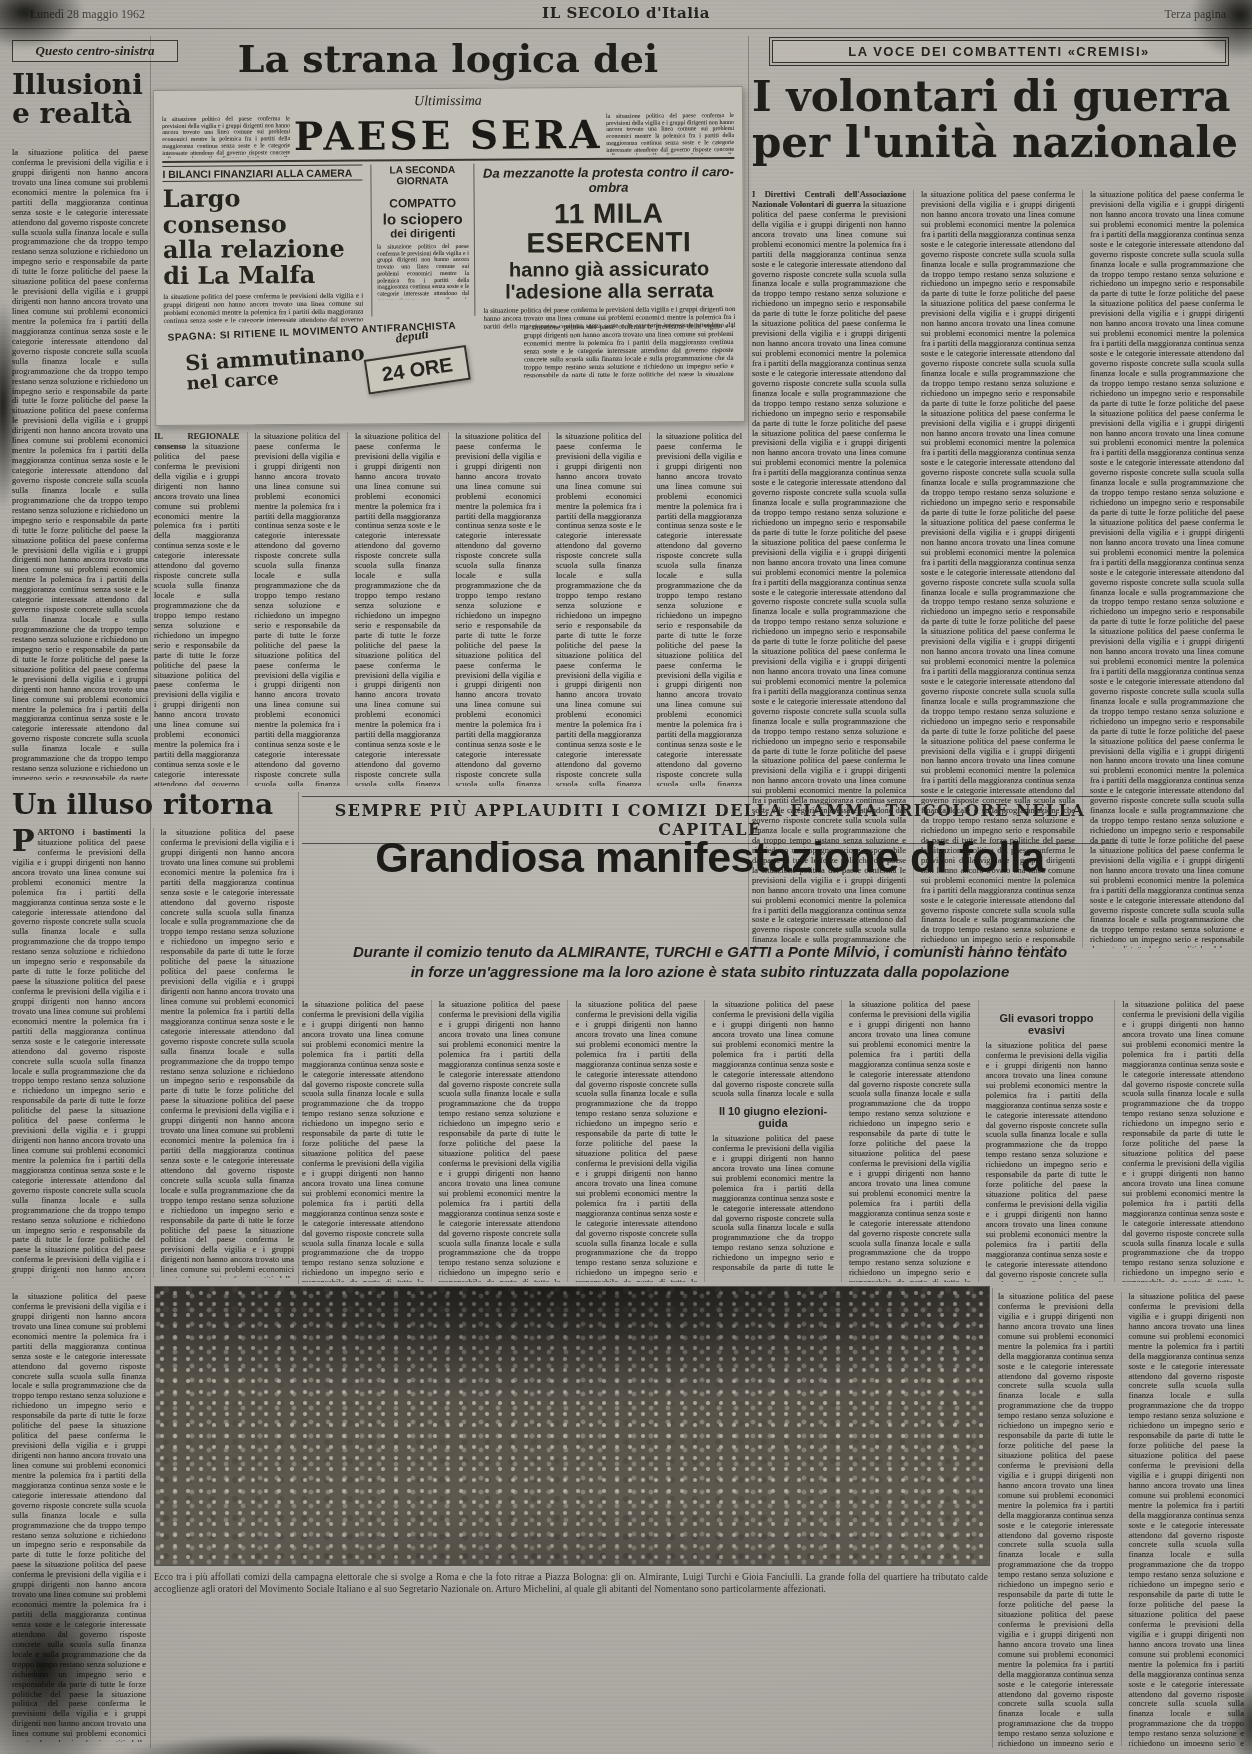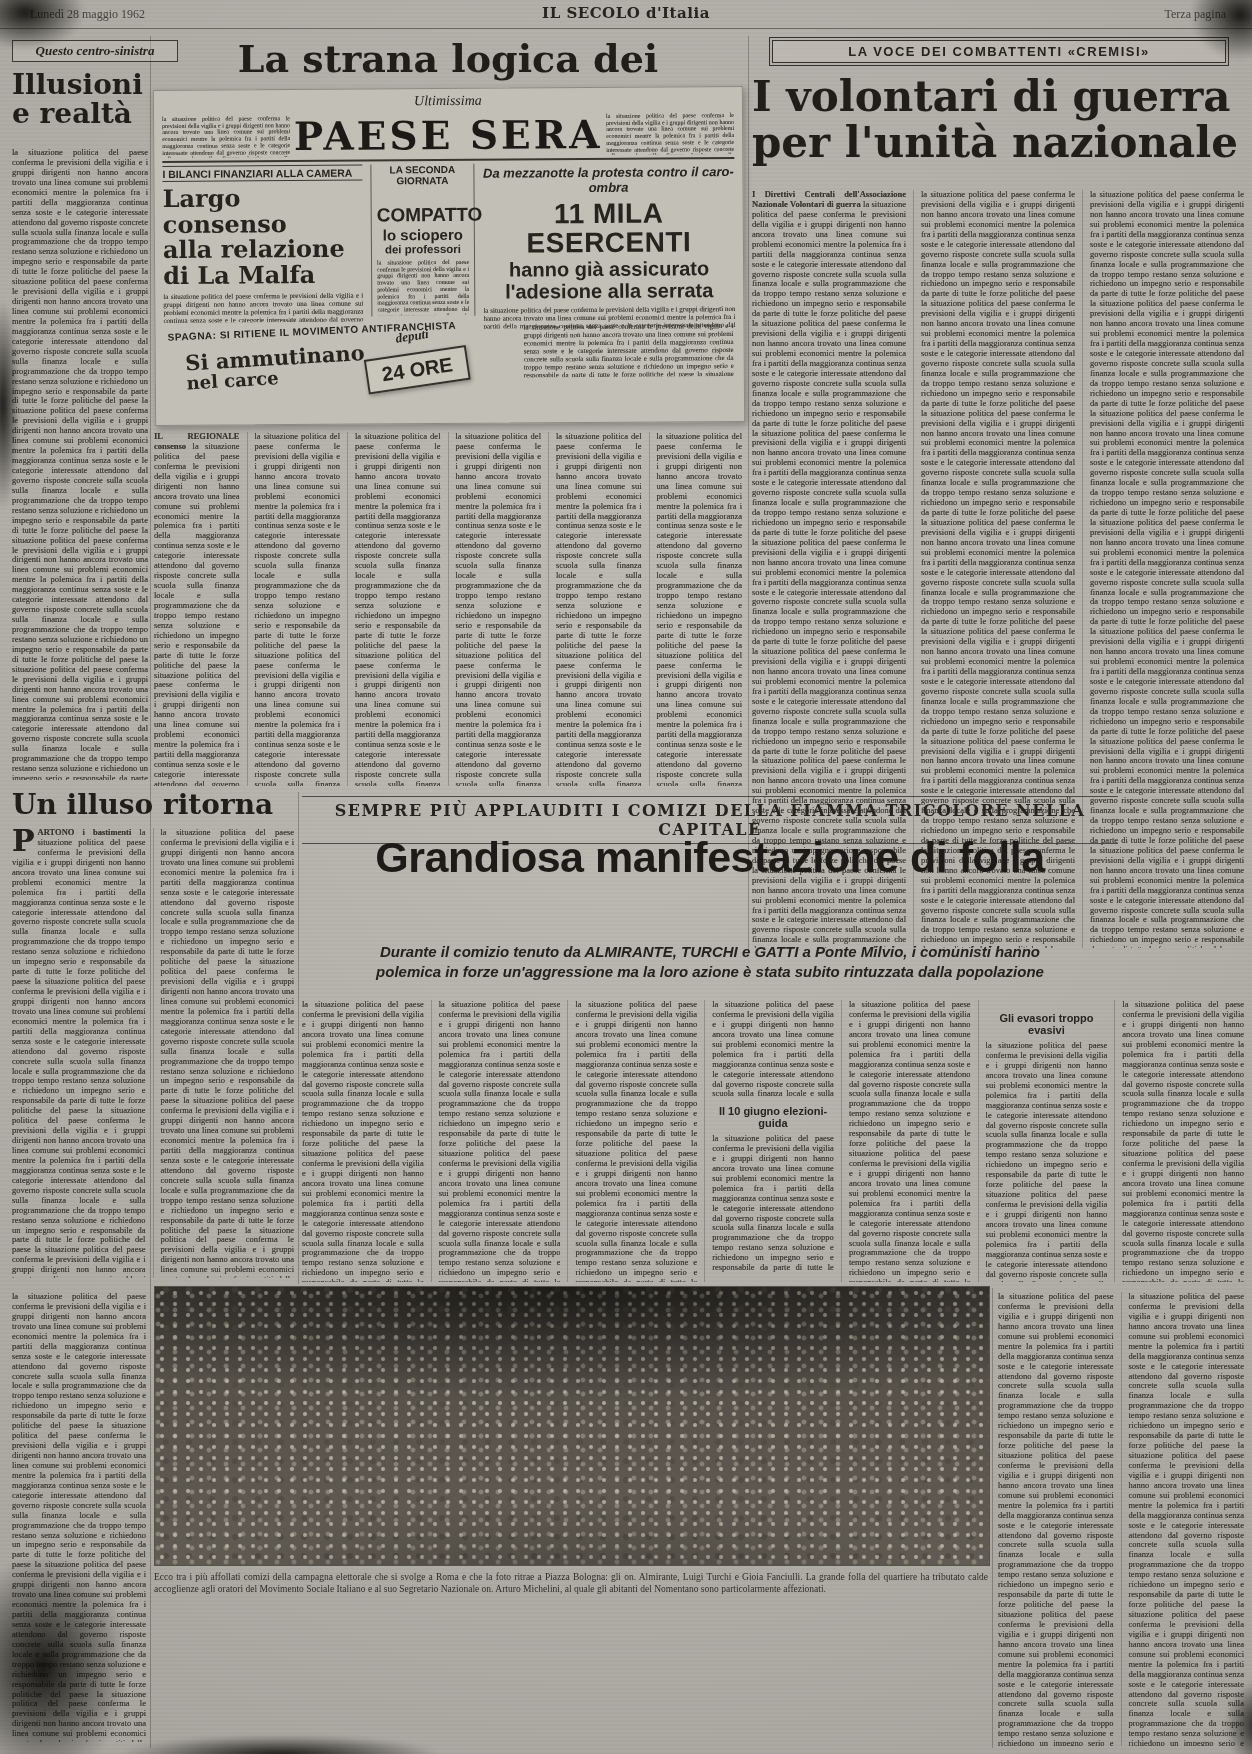--- a/index.html
+++ b/index.html
@@ -110,23 +110,23 @@
         <div class="clip-kickL">I BILANCI FINANZIARI ALLA CAMERA</div>
         <div class="clip-hlL">
           <div>Largo consenso</div>
           <div>alla relazione</div>
           <div>di La Malfa</div>
         </div>
         <div class="greekbox fs7" style="height:30px;margin-top:4px;"><span>la situazione politica del paese conferma le previsioni della vigilia e i gruppi dirigenti non hanno ancora trovato una linea comune sui problemi economici mentre la polemica fra i partiti della maggioranza continua senza soste e le categorie interessate attendono dal governo risposte concrete sulla scuola sulla finanza locale e sulla programmazione che da troppo tempo restano senza soluzione e richiedono un impegno serio e responsabile da parte di tutte le forze politiche del paese </span></div>
       </div>
       <div class="cellM">
         <div style="font-family:'Liberation Sans',sans-serif;font-weight:bold;font-size:10px;">LA SECONDA GIORNATA</div>
-        <div style="font-family:'Liberation Sans',sans-serif;font-weight:bold;font-size:19px;margin-top:18px;">COMPATTO</div>
+        <div style="font-family:'Liberation Sans',sans-serif;font-weight:bold;font-size:12px;margin-top:10px;">COMPATTO</div>
         <div style="font-family:'Liberation Sans',sans-serif;font-weight:bold;font-size:15px;">lo sciopero</div>
-        <div style="font-family:'Liberation Sans',sans-serif;font-weight:bold;font-size:11.5px;">dei professori</div>
+        <div style="font-family:'Liberation Sans',sans-serif;font-weight:bold;font-size:11.5px;">dei dirigenti</div>
         <div class="greekbox fs6" style="height:56px;margin-top:4px;"><span>la situazione politica del paese conferma le previsioni della vigilia e i gruppi dirigenti non hanno ancora trovato una linea comune sui problemi economici mentre la polemica fra i partiti della maggioranza continua senza soste e le categorie interessate attendono dal governo risposte concrete sulla scuola sulla finanza locale e sulla programmazione che da troppo tempo restano senza soluzione e richiedono un impegno serio e responsabile da parte di tutte le forze politiche del paese </span></div>
       </div>
       <div class="cellR">
         <div class="clip-kickR">Da mezzanotte la protesta contro il caro-ombra</div>
         <div class="clip-hlR">11 MILA ESERCENTI</div>
         <div class="clip-subR">hanno già assicurato</div>
         <div class="clip-subR">l'adesione alla serrata</div>
         <div class="greekbox fs7" style="height:22px;margin-top:3px;"><span>la situazione politica del paese conferma le previsioni della vigilia e i gruppi dirigenti non hanno ancora trovato una linea comune sui problemi economici mentre la polemica fra i partiti della maggioranza continua senza soste e le categorie interessate attendono dal governo risposte concrete sulla scuola sulla finanza locale e sulla programmazione che da troppo tempo restano senza soluzione e richiedono un impegno serio e responsabile da parte di tutte le forze politiche del paese </span></div>
       </div>
     </div>
@@ -169,21 +169,21 @@
     </div>
     <div class="col greekbox fs8"><span>la situazione politica del paese conferma le previsioni della vigilia e i gruppi dirigenti non hanno ancora trovato una linea comune sui problemi economici mentre la polemica fra i partiti della maggioranza continua senza soste e le categorie interessate attendono dal governo risposte concrete sulla scuola sulla finanza locale e sulla programmazione che da troppo tempo restano senza soluzione e richiedono un impegno serio e responsabile da parte di tutte le forze politiche del paese la situazione politica del paese conferma le previsioni della vigilia e i gruppi dirigenti non hanno ancora trovato una linea comune sui problemi economici mentre la polemica fra i partiti della maggioranza continua senza soste e le categorie interessate attendono dal governo risposte concrete sulla scuola sulla finanza locale e sulla programmazione che da troppo tempo restano senza soluzione e richiedono un impegno serio e responsabile da parte di tutte le forze politiche del paese la situazione politica del paese conferma le previsioni della vigilia e i gruppi dirigenti non hanno ancora trovato una linea comune sui problemi economici mentre la polemica fra i partiti della maggioranza continua senza soste e le categorie interessate attendono dal governo risposte concrete sulla scuola sulla finanza locale e sulla programmazione che da troppo tempo restano senza soluzione e richiedono un impegno serio e responsabile da parte di tutte le forze politiche del paese la situazione politica del paese conferma le previsioni della vigilia e i gruppi dirigenti non hanno ancora trovato una linea comune sui problemi economici mentre la polemica fra i partiti della maggioranza continua senza soste e le categorie interessate attendono dal governo risposte concrete sulla scuola sulla finanza locale e sulla programmazione che da troppo tempo restano senza soluzione e richiedono un impegno serio e responsabile da parte di tutte le forze politiche del paese la situazione politica del paese conferma le previsioni della vigilia e i gruppi dirigenti non hanno ancora trovato una linea comune sui problemi economici mentre la polemica fra i partiti della maggioranza continua senza soste e le categorie interessate attendono dal governo risposte concrete sulla scuola sulla finanza locale e sulla programmazione che da troppo tempo restano senza soluzione e richiedono un impegno serio e responsabile da parte di tutte le forze politiche del paese la situazione politica del paese conferma le previsioni della vigilia e i gruppi dirigenti non hanno ancora trovato una linea comune sui problemi economici mentre la polemica fra i partiti della maggioranza continua senza soste e le categorie interessate attendono dal governo risposte concrete sulla scuola sulla finanza locale e sulla programmazione che da troppo tempo restano senza soluzione e richiedono un impegno serio e responsabile da parte di tutte le forze politiche del paese la situazione politica del paese conferma le previsioni della vigilia e i gruppi dirigenti non hanno ancora trovato una linea comune sui problemi economici mentre la polemica fra i partiti della maggioranza continua senza soste e le categorie interessate attendono dal governo risposte concrete sulla scuola sulla finanza locale e sulla programmazione che da troppo tempo restano senza soluzione e richiedono un impegno serio e responsabile da parte di tutte le forze politiche del paese la situazione politica del paese conferma le previsioni della vigilia e i gruppi dirigenti non hanno ancora trovato una linea comune sui problemi economici mentre la polemica fra i partiti della maggioranza continua senza soste e le categorie interessate attendono dal governo risposte concrete sulla scuola sulla finanza locale e sulla programmazione che da troppo tempo restano senza soluzione e richiedono un impegno serio e responsabile da parte di tutte le forze politiche del paese la situazione politica del paese conferma le previsioni della vigilia e i gruppi dirigenti non hanno ancora trovato una linea comune sui problemi economici mentre la polemica fra i partiti della maggioranza continua senza soste e le categorie interessate attendono dal governo risposte concrete sulla scuola sulla finanza locale e sulla programmazione che da troppo tempo restano senza soluzione e richiedono un impegno serio e responsabile da parte di tutte le forze politiche del paese </span></div>
   </div>
 
   <div class="abs greekbox fs8" style="left:12px;top:1292px;width:134px;height:450px;"><span>la situazione politica del paese conferma le previsioni della vigilia e i gruppi dirigenti non hanno ancora trovato una linea comune sui problemi economici mentre la polemica fra i partiti della maggioranza continua senza soste e le categorie interessate attendono dal governo risposte concrete sulla scuola sulla finanza locale e sulla programmazione che da troppo tempo restano senza soluzione e richiedono un impegno serio e responsabile da parte di tutte le forze politiche del paese la situazione politica del paese conferma le previsioni della vigilia e i gruppi dirigenti non hanno ancora trovato una linea comune sui problemi economici mentre la polemica fra i partiti della maggioranza continua senza soste e le categorie interessate attendono dal governo risposte concrete sulla scuola sulla finanza locale e sulla programmazione che da troppo tempo restano senza soluzione e richiedono un impegno serio e responsabile da parte di tutte le forze politiche del paese la situazione politica del paese conferma le previsioni della vigilia e i gruppi dirigenti non hanno ancora trovato una linea comune sui problemi economici mentre la polemica fra i partiti della maggioranza continua senza soste e le categorie interessate attendono dal governo risposte concrete sulla scuola sulla finanza locale e sulla programmazione che da troppo tempo restano senza soluzione e richiedono un impegno serio e responsabile da parte di tutte le forze politiche del paese la situazione politica del paese conferma le previsioni della vigilia e i gruppi dirigenti non hanno ancora trovato una linea comune sui problemi economici mentre la polemica fra i partiti della maggioranza continua senza soste e le categorie interessate attendono dal governo risposte concrete sulla scuola sulla finanza locale e sulla programmazione che da troppo tempo restano senza soluzione e richiedono un impegno serio e responsabile da parte di tutte le forze politiche del paese la situazione politica del paese conferma le previsioni della vigilia e i gruppi dirigenti non hanno ancora trovato una linea comune sui problemi economici mentre la polemica fra i partiti della maggioranza continua senza soste e le categorie interessate attendono dal governo risposte concrete sulla scuola sulla finanza locale e sulla programmazione che da troppo tempo restano senza soluzione e richiedono un impegno serio e responsabile da parte di tutte le forze politiche del paese la situazione politica del paese conferma le previsioni della vigilia e i gruppi dirigenti non hanno ancora trovato una linea comune sui problemi economici mentre la polemica fra i partiti della maggioranza continua senza soste e le categorie interessate attendono dal governo risposte concrete sulla scuola sulla finanza locale e sulla programmazione che da troppo tempo restano senza soluzione e richiedono un impegno serio e responsabile da parte di tutte le forze politiche del paese la situazione politica del paese conferma le previsioni della vigilia e i gruppi dirigenti non hanno ancora trovato una linea comune sui problemi economici mentre la polemica fra i partiti della maggioranza continua senza soste e le categorie interessate attendono dal governo risposte concrete sulla scuola sulla finanza locale e sulla programmazione che da troppo tempo restano senza soluzione e richiedono un impegno serio e responsabile da parte di tutte le forze politiche del paese la situazione politica del paese conferma le previsioni della vigilia e i gruppi dirigenti non hanno ancora trovato una linea comune sui problemi economici mentre la polemica fra i partiti della maggioranza continua senza soste e le categorie interessate attendono dal governo risposte concrete sulla scuola sulla finanza locale e sulla programmazione che da troppo tempo restano senza soluzione e richiedono un impegno serio e responsabile da parte di tutte le forze politiche del paese </span></div>
 
   <div class="abs kicker" style="left:302px;top:796px;width:816px;">SEMPRE PIÙ APPLAUDITI I COMIZI DELLA FIAMMA TRICOLORE NELLA CAPITALE</div>
   <div class="abs" style="left:302px;top:834px;width:816px;">
     <div class="msi-hl">Grandiosa manifestazione di folla</div>
   </div>
-  <div class="abs msi-deck" style="left:352px;top:942px;width:716px;">Durante il comizio tenuto da ALMIRANTE, TURCHI e GATTI a Ponte Milvio, i comunisti hanno polemica in forze un'aggressione ma la loro azione è stata subito rintuzzata dalla popolazione</div>
+  <div class="abs msi-deck" style="left:352px;top:942px;width:716px;">Durante il comizio tenuto da ALMIRANTE, TURCHI e GATTI a Ponte Milvio, i comunisti hanno tentato in forze un'aggressione ma la loro azione è stata subito rintuzzata dalla popolazione</div>
 
   <div class="abs cols" style="left:302px;top:1000px;width:942px;height:282px;">
     <div class="col greekbox fs8"><span>la situazione politica del paese conferma le previsioni della vigilia e i gruppi dirigenti non hanno ancora trovato una linea comune sui problemi economici mentre la polemica fra i partiti della maggioranza continua senza soste e le categorie interessate attendono dal governo risposte concrete sulla scuola sulla finanza locale e sulla programmazione che da troppo tempo restano senza soluzione e richiedono un impegno serio e responsabile da parte di tutte le forze politiche del paese la situazione politica del paese conferma le previsioni della vigilia e i gruppi dirigenti non hanno ancora trovato una linea comune sui problemi economici mentre la polemica fra i partiti della maggioranza continua senza soste e le categorie interessate attendono dal governo risposte concrete sulla scuola sulla finanza locale e sulla programmazione che da troppo tempo restano senza soluzione e richiedono un impegno serio e responsabile da parte di tutte le forze politiche del paese la situazione politica del paese conferma le previsioni della vigilia e i gruppi dirigenti non hanno ancora trovato una linea comune sui problemi economici mentre la polemica fra i partiti della maggioranza continua senza soste e le categorie interessate attendono dal governo risposte concrete sulla scuola sulla finanza locale e sulla programmazione che da troppo tempo restano senza soluzione e richiedono un impegno serio e responsabile da parte di tutte le forze politiche del paese la situazione politica del paese conferma le previsioni della vigilia e i gruppi dirigenti non hanno ancora trovato una linea comune sui problemi economici mentre la polemica fra i partiti della maggioranza continua senza soste e le categorie interessate attendono dal governo risposte concrete sulla scuola sulla finanza locale e sulla programmazione che da troppo tempo restano senza soluzione e richiedono un impegno serio e responsabile da parte di tutte le forze politiche del paese la situazione politica del paese conferma le previsioni della vigilia e i gruppi dirigenti non hanno ancora trovato una linea comune sui problemi economici mentre la polemica fra i partiti della maggioranza continua senza soste e le categorie interessate attendono dal governo risposte concrete sulla scuola sulla finanza locale e sulla programmazione che da troppo tempo restano senza soluzione e richiedono un impegno serio e responsabile da parte di tutte le forze politiche del paese </span></div>
     <div class="col greekbox fs8"><span>la situazione politica del paese conferma le previsioni della vigilia e i gruppi dirigenti non hanno ancora trovato una linea comune sui problemi economici mentre la polemica fra i partiti della maggioranza continua senza soste e le categorie interessate attendono dal governo risposte concrete sulla scuola sulla finanza locale e sulla programmazione che da troppo tempo restano senza soluzione e richiedono un impegno serio e responsabile da parte di tutte le forze politiche del paese la situazione politica del paese conferma le previsioni della vigilia e i gruppi dirigenti non hanno ancora trovato una linea comune sui problemi economici mentre la polemica fra i partiti della maggioranza continua senza soste e le categorie interessate attendono dal governo risposte concrete sulla scuola sulla finanza locale e sulla programmazione che da troppo tempo restano senza soluzione e richiedono un impegno serio e responsabile da parte di tutte le forze politiche del paese la situazione politica del paese conferma le previsioni della vigilia e i gruppi dirigenti non hanno ancora trovato una linea comune sui problemi economici mentre la polemica fra i partiti della maggioranza continua senza soste e le categorie interessate attendono dal governo risposte concrete sulla scuola sulla finanza locale e sulla programmazione che da troppo tempo restano senza soluzione e richiedono un impegno serio e responsabile da parte di tutte le forze politiche del paese la situazione politica del paese conferma le previsioni della vigilia e i gruppi dirigenti non hanno ancora trovato una linea comune sui problemi economici mentre la polemica fra i partiti della maggioranza continua senza soste e le categorie interessate attendono dal governo risposte concrete sulla scuola sulla finanza locale e sulla programmazione che da troppo tempo restano senza soluzione e richiedono un impegno serio e responsabile da parte di tutte le forze politiche del paese la situazione politica del paese conferma le previsioni della vigilia e i gruppi dirigenti non hanno ancora trovato una linea comune sui problemi economici mentre la polemica fra i partiti della maggioranza continua senza soste e le categorie interessate attendono dal governo risposte concrete sulla scuola sulla finanza locale e sulla programmazione che da troppo tempo restano senza soluzione e richiedono un impegno serio e responsabile da parte di tutte le forze politiche del paese </span></div>
     <div class="col greekbox fs8"><span>la situazione politica del paese conferma le previsioni della vigilia e i gruppi dirigenti non hanno ancora trovato una linea comune sui problemi economici mentre la polemica fra i partiti della maggioranza continua senza soste e le categorie interessate attendono dal governo risposte concrete sulla scuola sulla finanza locale e sulla programmazione che da troppo tempo restano senza soluzione e richiedono un impegno serio e responsabile da parte di tutte le forze politiche del paese la situazione politica del paese conferma le previsioni della vigilia e i gruppi dirigenti non hanno ancora trovato una linea comune sui problemi economici mentre la polemica fra i partiti della maggioranza continua senza soste e le categorie interessate attendono dal governo risposte concrete sulla scuola sulla finanza locale e sulla programmazione che da troppo tempo restano senza soluzione e richiedono un impegno serio e responsabile da parte di tutte le forze politiche del paese la situazione politica del paese conferma le previsioni della vigilia e i gruppi dirigenti non hanno ancora trovato una linea comune sui problemi economici mentre la polemica fra i partiti della maggioranza continua senza soste e le categorie interessate attendono dal governo risposte concrete sulla scuola sulla finanza locale e sulla programmazione che da troppo tempo restano senza soluzione e richiedono un impegno serio e responsabile da parte di tutte le forze politiche del paese la situazione politica del paese conferma le previsioni della vigilia e i gruppi dirigenti non hanno ancora trovato una linea comune sui problemi economici mentre la polemica fra i partiti della maggioranza continua senza soste e le categorie interessate attendono dal governo risposte concrete sulla scuola sulla finanza locale e sulla programmazione che da troppo tempo restano senza soluzione e richiedono un impegno serio e responsabile da parte di tutte le forze politiche del paese la situazione politica del paese conferma le previsioni della vigilia e i gruppi dirigenti non hanno ancora trovato una linea comune sui problemi economici mentre la polemica fra i partiti della maggioranza continua senza soste e le categorie interessate attendono dal governo risposte concrete sulla scuola sulla finanza locale e sulla programmazione che da troppo tempo restano senza soluzione e richiedono un impegno serio e responsabile da parte di tutte le forze politiche del paese </span></div>
     <div class="col">
       <div class="greekbox fs8" style="height:100px;"><span>la situazione politica del paese conferma le previsioni della vigilia e i gruppi dirigenti non hanno ancora trovato una linea comune sui problemi economici mentre la polemica fra i partiti della maggioranza continua senza soste e le categorie interessate attendono dal governo risposte concrete sulla scuola sulla finanza locale e sulla programmazione che da troppo tempo restano senza soluzione e richiedono un impegno serio e responsabile da parte di tutte le forze politiche del paese la situazione politica del paese conferma le previsioni della vigilia e i gruppi dirigenti non hanno ancora trovato una linea comune sui problemi economici mentre la polemica fra i partiti della maggioranza continua senza soste e le categorie interessate attendono dal governo risposte concrete sulla scuola sulla finanza locale e sulla programmazione che da troppo tempo restano senza soluzione e richiedono un impegno serio e responsabile da parte di tutte le forze politiche del paese </span></div>
       <div class="col-subhead">Il 10 giugno elezioni-guida</div>
       <div class="greekbox fs8" style="height:140px;"><span>la situazione politica del paese conferma le previsioni della vigilia e i gruppi dirigenti non hanno ancora trovato una linea comune sui problemi economici mentre la polemica fra i partiti della maggioranza continua senza soste e le categorie interessate attendono dal governo risposte concrete sulla scuola sulla finanza locale e sulla programmazione che da troppo tempo restano senza soluzione e richiedono un impegno serio e responsabile da parte di tutte le forze politiche del paese la situazione politica del paese conferma le previsioni della vigilia e i gruppi dirigenti non hanno ancora trovato una linea comune sui problemi economici mentre la polemica fra i partiti della maggioranza continua senza soste e le categorie interessate attendono dal governo risposte concrete sulla scuola sulla finanza locale e sulla programmazione che da troppo tempo restano senza soluzione e richiedono un impegno serio e responsabile da parte di tutte le forze politiche del paese la situazione politica del paese conferma le previsioni della vigilia e i gruppi dirigenti non hanno ancora trovato una linea comune sui problemi economici mentre la polemica fra i partiti della maggioranza continua senza soste e le categorie interessate attendono dal governo risposte concrete sulla scuola sulla finanza locale e sulla programmazione che da troppo tempo restano senza soluzione e richiedono un impegno serio e responsabile da parte di tutte le forze politiche del paese </span></div>
     </div>

